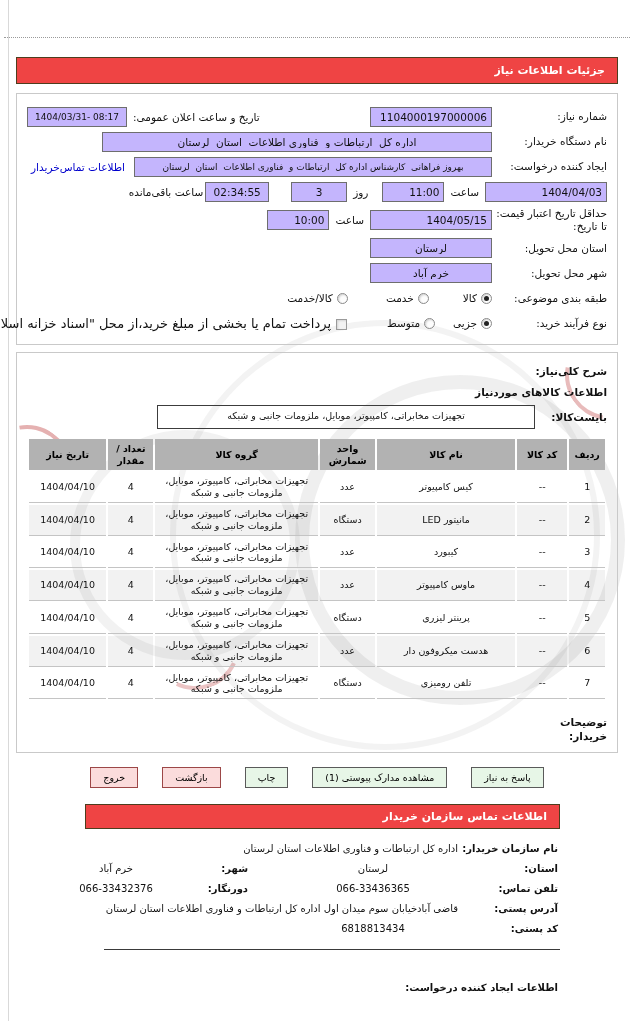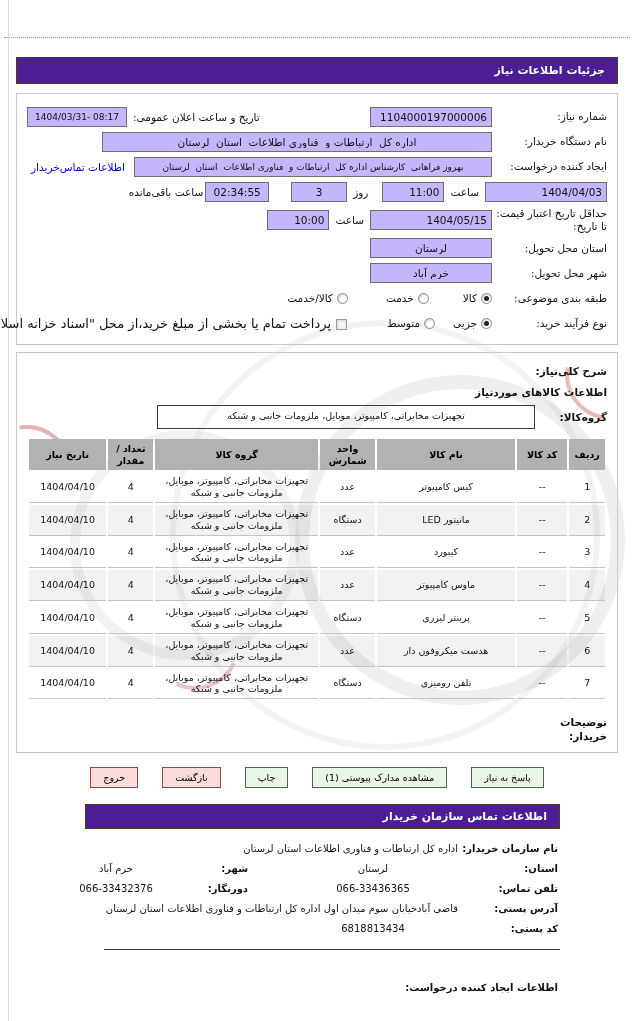--- a/index.html
+++ b/index.html
@@ -22,21 +22,21 @@
   .wm2 { width:230px; height:230px; border:10px solid rgba(125,125,125,0.10); top:430px; left:70px; }
   .wm3 { width:430px; height:430px; border:6px solid rgba(125,125,125,0.09); top:320px; left:170px; }
   .wm-red { width:90px; height:90px; border:4px solid transparent; }
   .wmr1 { border-top-color:rgba(190,60,60,0.40); transform:rotate(35deg); top:425px; left:-18px; }
   .wmr2 { border-top-color:rgba(190,60,60,0.35); transform:rotate(-125deg); top:330px; left:565px; }
   .wmr3 { border-top-color:rgba(190,60,60,0.30); transform:rotate(160deg); top:600px; left:150px; }
 
   .content { position:relative; z-index:1; padding:0 16px; }
 
   .bar {
-    height:27px; background:#4c1d95; border:1px solid #4d3d1e;
+    height:27px; background:#ef4444; border:1px solid #4d3d1e;
     color:#fff; font-weight:bold; font-size:11px;
     display:flex; align-items:center; padding:0 12px;
   }
   .bar1 { margin-top:57px; }
   .bar2 { margin:16px 58px 0 69px; height:25px; }
 
   .form-box { margin-top:9px; border:1px solid #c9c9c9; background:transparent; padding:8px 10px 6px; }
   .frow { display:flex; align-items:center; margin:5px 0; min-height:20px; }
   .flabel { width:115px; flex-shrink:0; font-size:10.5px; line-height:1.25; }
   .ibox {
@@ -213,21 +213,21 @@
 
   <div class="lower-box">
 
     <div class="desc-row">
       <span class="desc-label">شرح کلی‌نیاز:</span>
     </div>
 
     <div class="goods-title">اطلاعات  کالاهای  موردنیاز</div>
 
     <div class="group-row">
-      <span class="group-label">گروه‌کالا:</span>
+      <span class="group-label">بایست‌کالا:</span>
       <div class="group-box">تجهیزات  مخابراتی،  کامپیوتر، موبایل، ملزومات  جانبی و  شبکه</div>
     </div>
 
     <table class="items">
       <thead>
           <tr id="items-head">
             <th>ردیف</th>
             <th>کد کالا</th>
             <th>نام کالا</th>
             <th>واحد شمارش</th>

